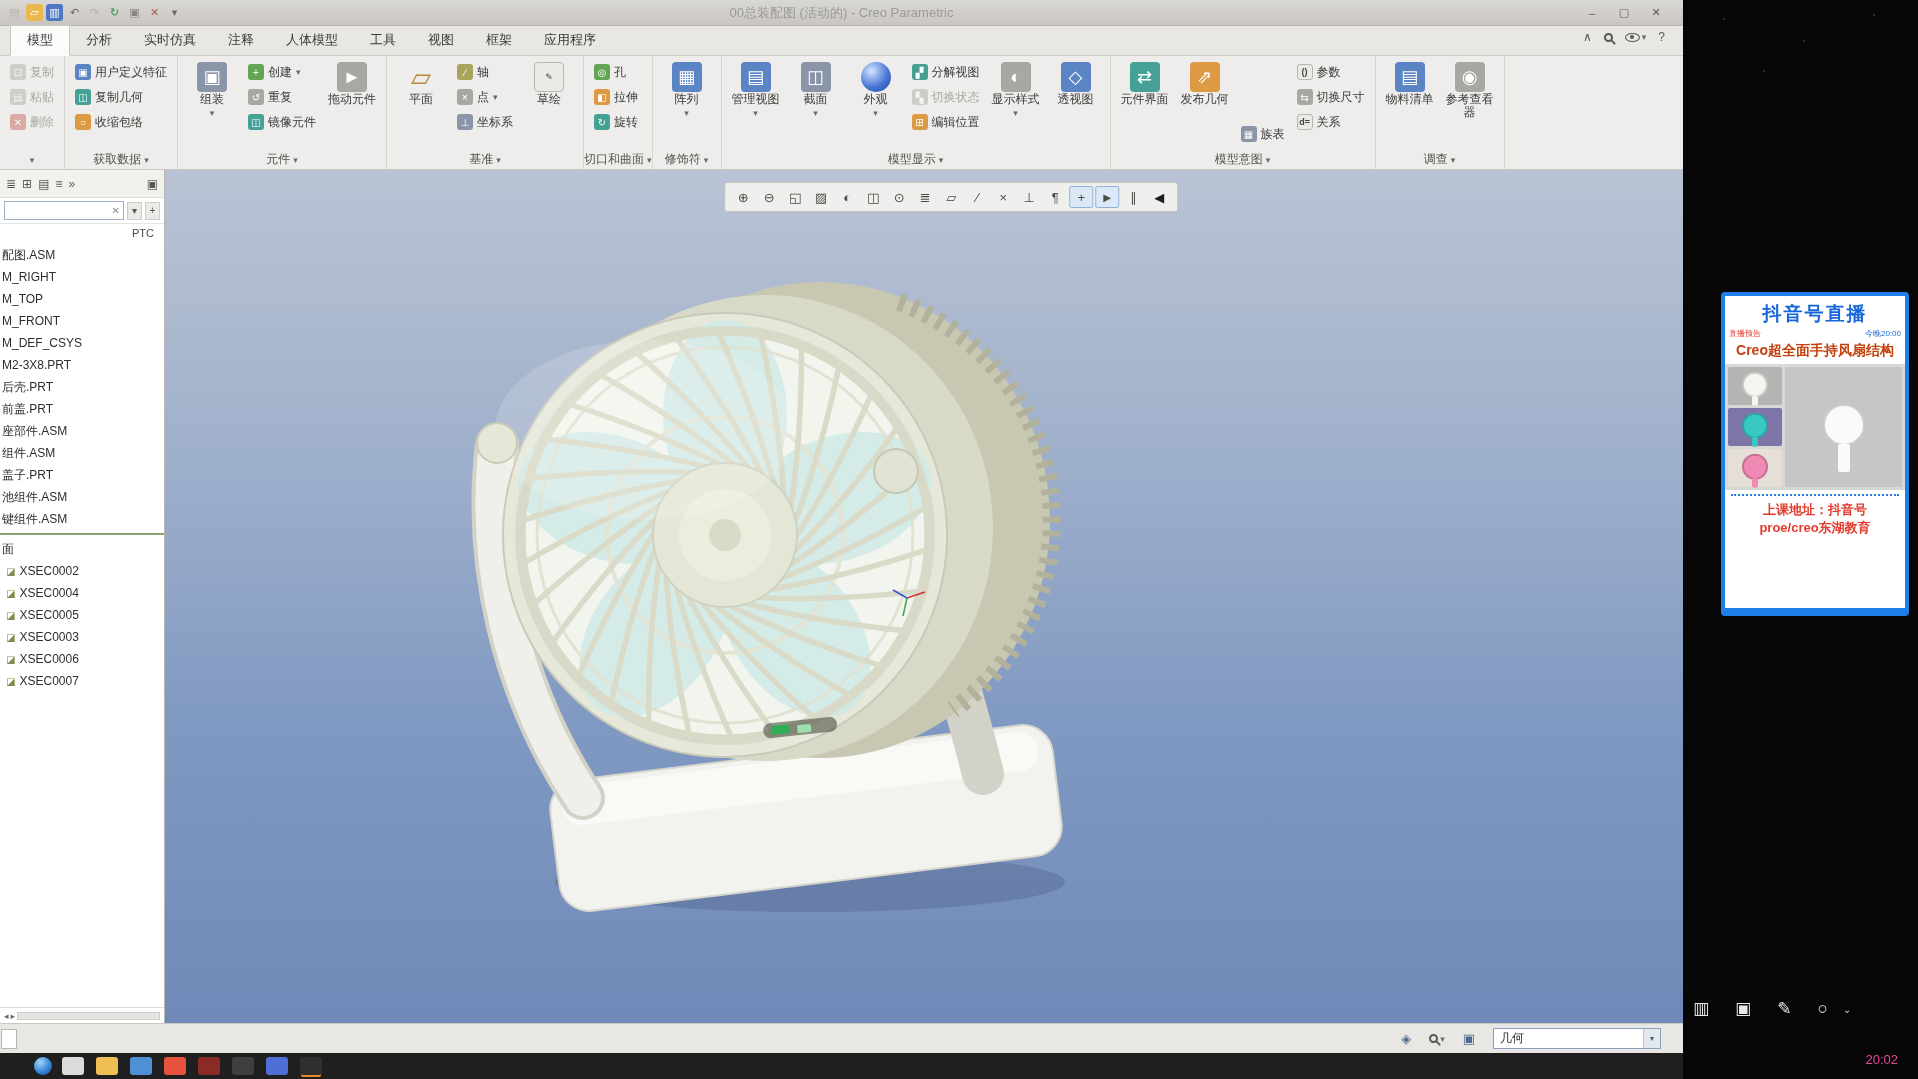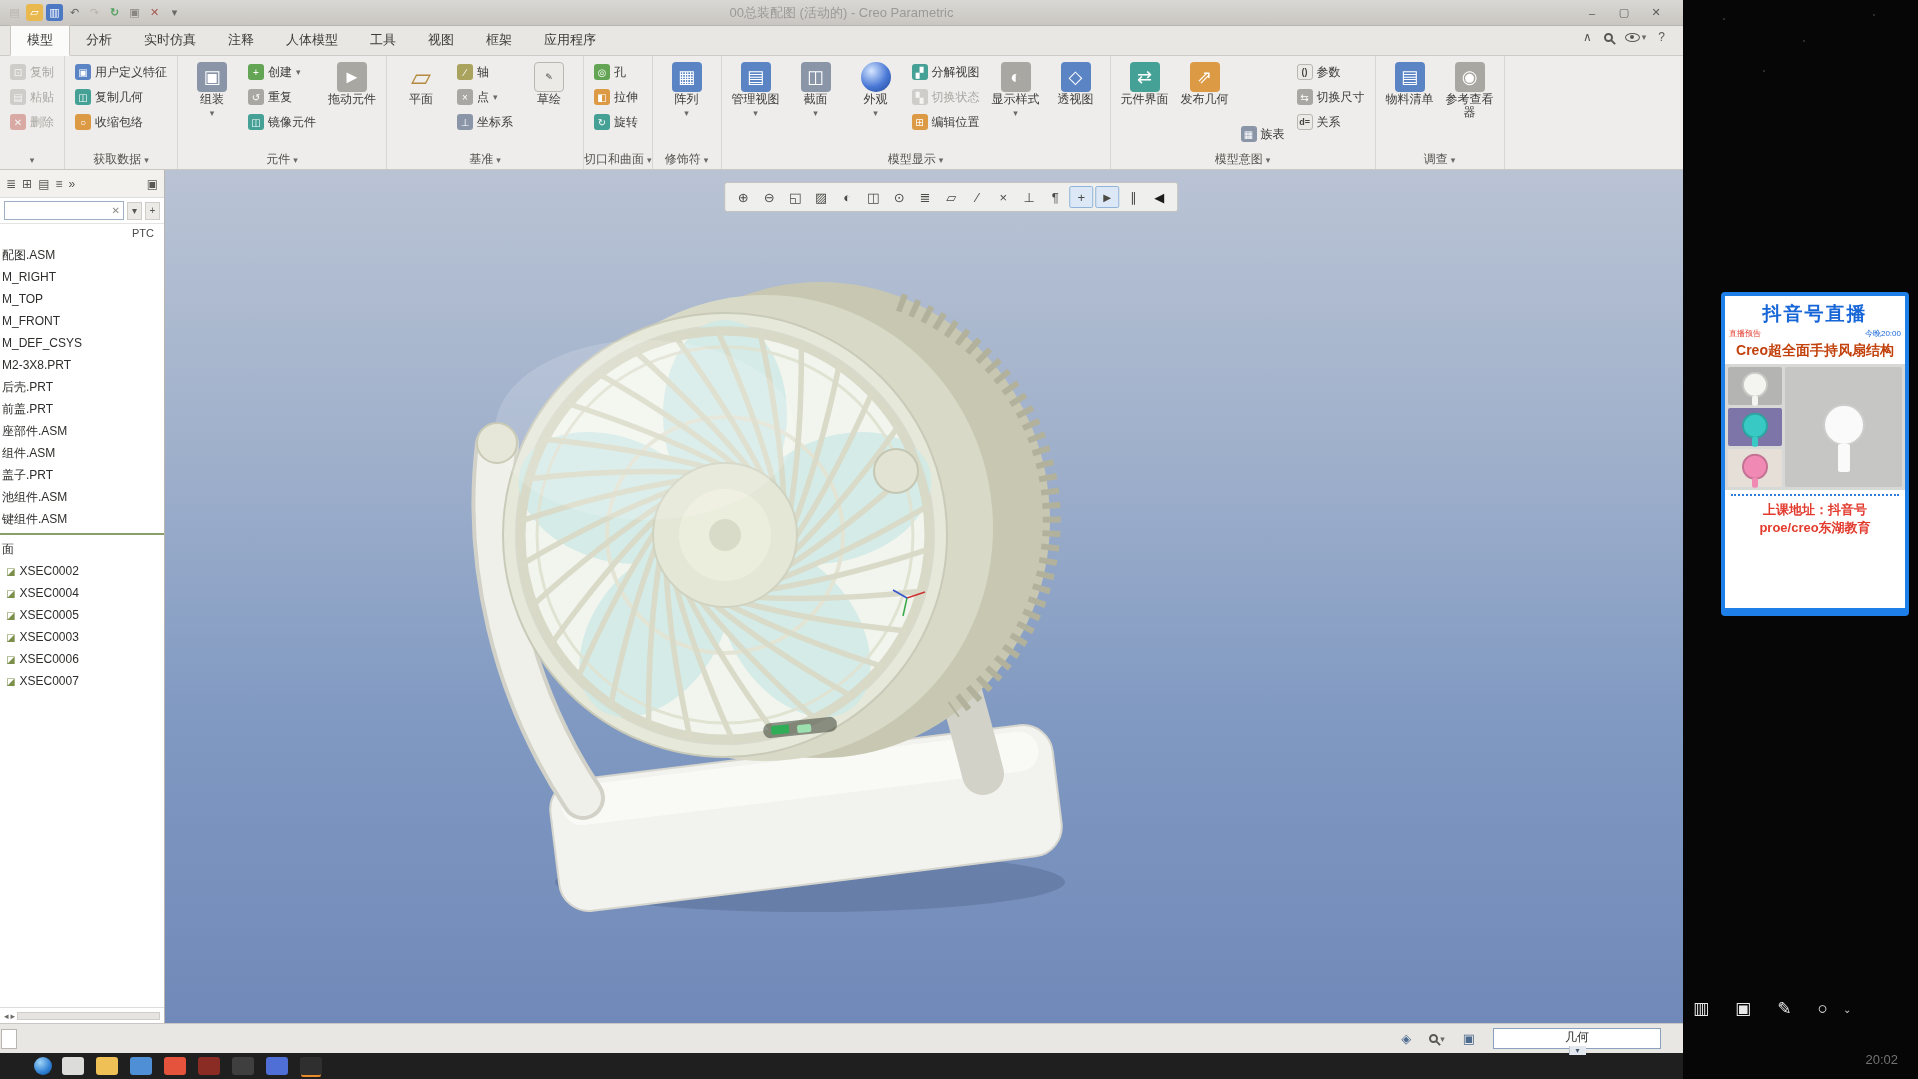--- a/index.html
+++ b/index.html
@@ -67,21 +67,21 @@
   .vp-toolbar{position:absolute;top:12px;left:50%;transform:translateX(-44%);display:flex;gap:2px;background:rgba(242,242,238,.94);border:1px solid #c3c3bd;border-radius:3px;padding:3px 6px;}
   .vt-ic{width:24px;height:22px;display:inline-flex;align-items:center;justify-content:center;font-size:13px;color:#4a4a46;border:1px solid transparent;border-radius:2px;}
   .vt-ic.pressed{background:#dce8f5;border-color:#8fb3d9;}
   .vt-ic.dark{color:#1c1c1a;font-weight:bold;}
   .fan-svg{position:absolute;left:0;top:0;}
   
   .statusrow{height:30px;background:#e9e7e3;border-top:1px solid #c9c7c2;display:flex;align-items:center;flex:none;position:relative;}
   .corner-box{width:16px;height:20px;background:#fff;border:1px solid #b9b6b1;margin-left:1px;}
   .st-cluster{margin-left:auto;display:flex;align-items:center;gap:18px;padding-right:22px;}
   .st-ic{display:inline-flex;align-items:center;gap:2px;color:#4d6a8f;font-size:13px;}
-  .filter-select{display:flex;align-items:center;width:168px;height:21px;border:1px solid #8aa0bd;background:#fff;flex-direction:column;}
+  .filter-select{display:flex;align-items:center;width:168px;height:21px;border:1px solid #8aa0bd;background:#fff;}
   .fs-text{flex:1;padding:0 6px;font-size:12px;color:#2d2d2b;}
   .fs-arrow{width:17px;height:100%;background:#e3e7ee;border-left:1px solid #b9c2cf;display:flex;align-items:center;justify-content:center;font-size:8px;color:#44566e;}
   
   .taskbar{height:26px;background:#1f1f1f;display:flex;align-items:center;gap:10px;padding-left:34px;flex:none;}
   .win-logo{width:18px;height:18px;border-radius:50%;background:radial-gradient(circle at 35% 30%,#9fd4f7,#2f7fd4 60%,#184f91);flex:none;}
   .tb-app{width:22px;height:18px;border-radius:3px;display:inline-block;}
   .tb-app.active{box-shadow:0 3px 0 -1px #e98a2b;}
   
   .rightpanel{position:absolute;left:1683px;top:0;width:235px;height:1079px;background:#060606;overflow:hidden;}
   .star{position:absolute;width:2px;height:2px;border-radius:50%;background:#3a3a3a;}
@@ -100,21 +100,21 @@
   .thumb.big{flex:none;width:117px;height:100%;}
   .thumb.big .thumb-fan{width:42px;height:42px;}
   .thumb.big .thumb-fan::after{width:12px;height:28px;}
   .ad-dots{border-top:2px dotted #2b7de0;margin:4px 6px 3px;}
   .ad-bullets{padding:0 8px;}
   .ad-bullet{font-size:12px;font-weight:bold;color:#13284a;line-height:19px;white-space:nowrap;}
   .ad-footer{text-align:center;font-size:13px;font-weight:bold;color:#e23b2e;line-height:18px;margin-top:2px;}
   .rp-icons{position:absolute;left:10px;top:998px;display:flex;align-items:center;gap:26px;color:#e8e8e8;font-size:17px;}
   .rp-ic{display:inline-flex;align-items:center;gap:3px;}
   .rp-caret{font-size:10px;color:#cfcfcf;}
-  .rp-clock{position:absolute;right:20px;top:1052px;color:#737373;font-size:13px;}
+  .rp-clock{position:absolute;right:20px;top:1052px;color:#ec4899;font-size:13px;}
 </style>
 </head>
 <body>
 
 <div class="screen">
   <div class="app">
 
     <div class="titlebar">
       <div class="qa">
 

